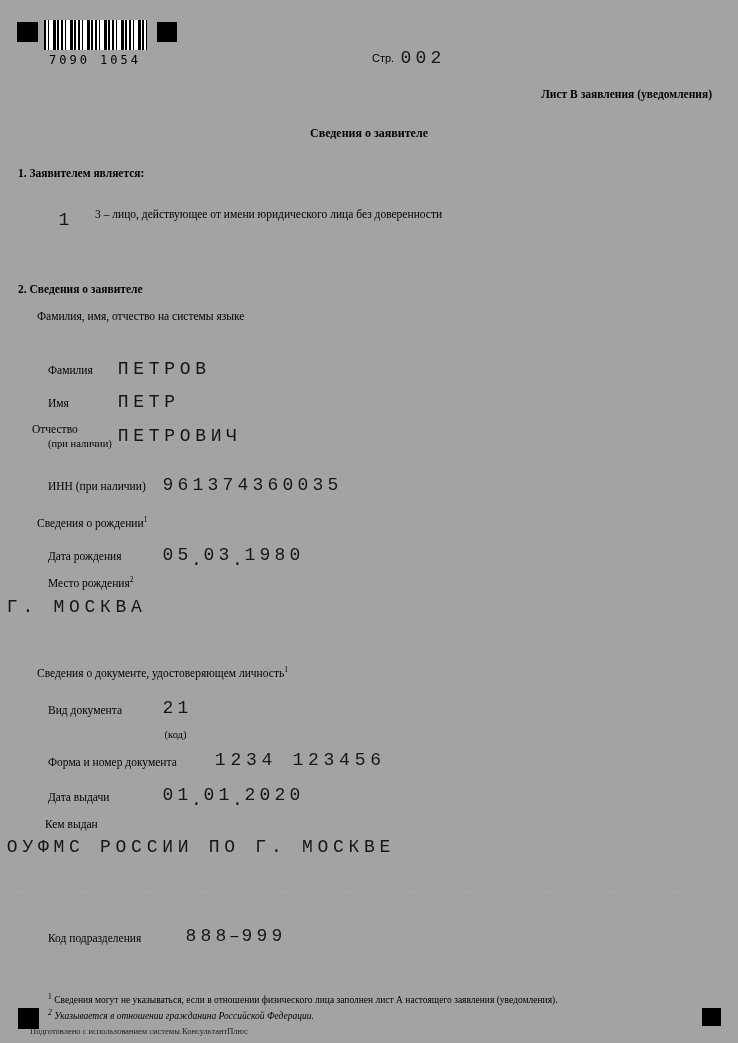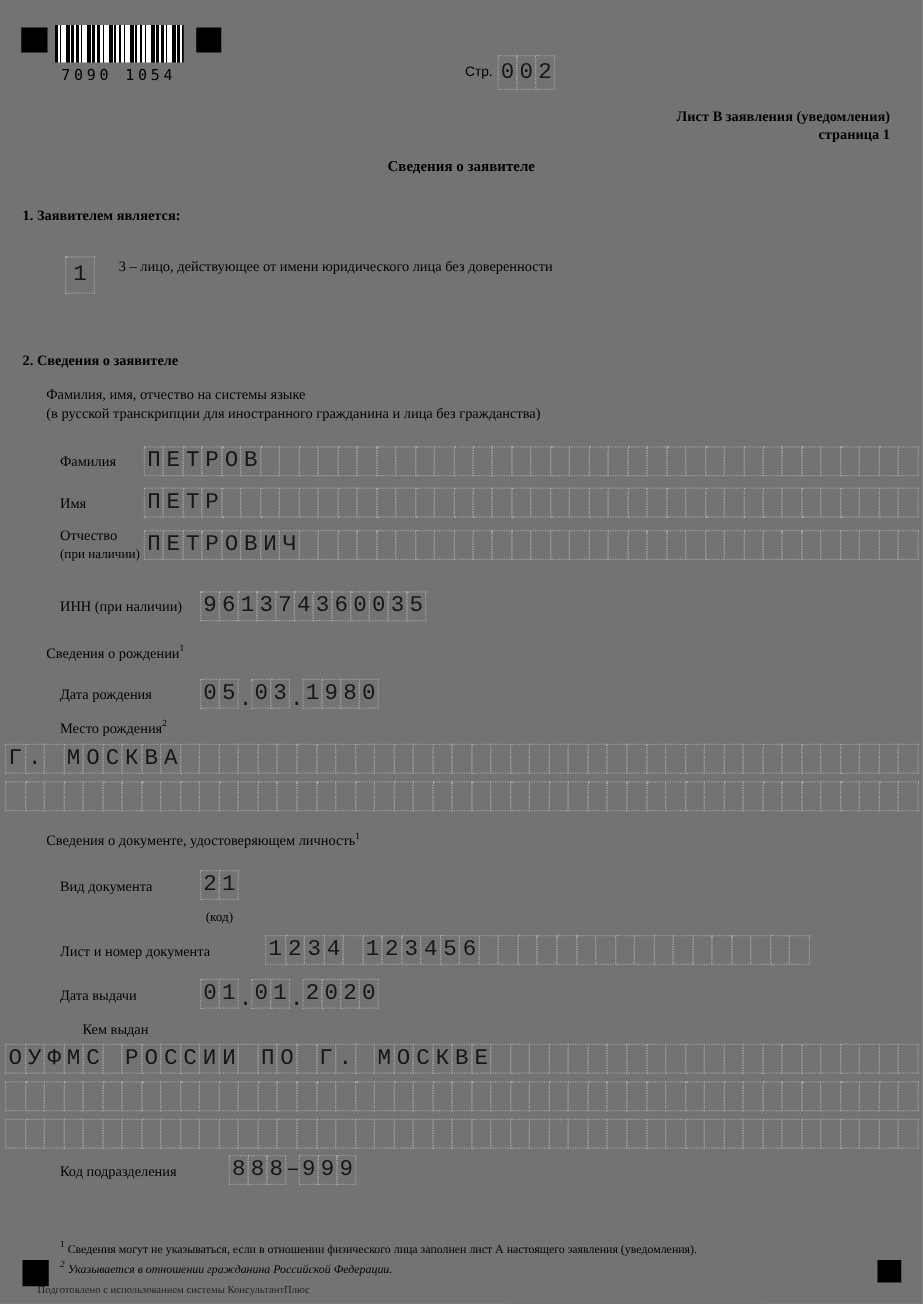--- a/index.html
+++ b/index.html
@@ -1,16 +1,16 @@
 <!DOCTYPE html>
 <html><head>
 <meta charset="utf-8">
 <style>
   html,body{margin:0;padding:0;background:#888;}
-  .page{position:relative;width:738px;height:1043px;background:#737373;overflow:hidden;
+  .page{position:relative;width:738px;height:1043px;background:#a3a3a3;overflow:hidden;
         font-family:"Liberation Serif",serif;color:#000;}
   .abs{position:absolute;}
 
   
   .sq{background:#000;}
   .barcode{background:repeating-linear-gradient(90deg,
       #000 0px,#000 2px,#fff 2px,#fff 4px,#000 4px,#000 5px,#fff 5px,#fff 9px,
       #000 9px,#000 12px,#fff 12px,#fff 13px,#000 13px,#000 15px,#fff 15px,#fff 17px);}
   .bcdigits{font-family:"DejaVu Sans Mono",monospace;font-size:12px;letter-spacing:3px;
             text-align:center;white-space:nowrap;}
@@ -57,34 +57,32 @@
 
   <div class="abs sans" style="left:372px;top:52px;">Стр.</div>
   <div class="abs cellrow fixed tall" style="left:398px;top:44px;">
       <span class="cell">0</span>
       <span class="cell">0</span>
       <span class="cell">2</span>
     </div>
 
   <div class="abs hdr" style="right:26px;top:88px;width:320px;">
     <div>Лист В заявления (уведомления)</div>
-    <div>страница 1</div>
   </div>
 
   <div class="abs title" style="left:0;top:126px;">Сведения о заявителе</div>
 
   <div class="abs sect" style="left:18px;top:167px;">1. Заявителем является:</div>
   <div class="abs valuebox" style="left:52px;top:205px;width:24px;height:30px;line-height:28px;">1</div>
   <div class="abs opts" style="left:95px;top:207px;">
     <div>3 – лицо, действующее от имени юридического лица без доверенности</div>
   </div>
 
   <div class="abs sect" style="left:18px;top:283px;">2. Сведения о заявителе</div>
   <div class="abs lbl" style="left:37px;top:310px;">Фамилия, имя, отчество на системы языке</div>
-  <div class="abs lbl" style="left:37px;top:325px;">(в русской транскрипции для иностранного гражданина и лица без гражданства)</div>
 
   <div class="abs lbl" style="left:48px;top:364px;">Фамилия</div>
   <div class="abs cellrow" style="left:115px;top:357px;width:620px;">
       <span class="cell">П</span>
       <span class="cell">Е</span>
       <span class="cell">Т</span>
       <span class="cell">Р</span>
       <span class="cell">О</span>
       <span class="cell">В</span>
       <span class="cell">&nbsp;</span>
@@ -160,21 +158,21 @@
       <span class="cell">&nbsp;</span>
       <span class="cell">&nbsp;</span>
       <span class="cell">&nbsp;</span>
       <span class="cell">&nbsp;</span>
       <span class="cell">&nbsp;</span>
       <span class="cell">&nbsp;</span>
       <span class="cell">&nbsp;</span>
       <span class="cell">&nbsp;</span>
     </div>
 
-  <div class="abs lbl" style="left:48px;top:423px;">Отчество</div>
+  <div class="abs lbl" style="left:32px;top:423px;">Отчество</div>
   <div class="abs lbl lbl-sm" style="left:48px;top:437px;">(при наличии)</div>
   <div class="abs cellrow" style="left:115px;top:424px;width:620px;">
       <span class="cell">П</span>
       <span class="cell">Е</span>
       <span class="cell">Т</span>
       <span class="cell">Р</span>
       <span class="cell">О</span>
       <span class="cell">В</span>
       <span class="cell">И</span>
       <span class="cell">Ч</span>
@@ -358,21 +356,21 @@
     <span>Сведения о документе, удостоверяющем личность</span><sup class="fn">1</sup>
   </div>
 
   <div class="abs lbl" style="left:48px;top:704px;">Вид документа</div>
   <div class="abs cellrow fixed" style="left:160px;top:696px;">
       <span class="cell">2</span>
       <span class="cell">1</span>
     </div>
   <div class="abs lbl lbl-sm" style="left:160px;top:728px;width:31px;text-align:center;">(код)</div>
 
-  <div class="abs lbl" style="left:48px;top:756px;">Лист и номер документа</div>
+  <div class="abs lbl" style="left:48px;top:756px;">Форма и номер документа</div>
   <div class="abs cellrow" style="left:212px;top:748px;width:436px;">
       <span class="cell">1</span>
       <span class="cell">2</span>
       <span class="cell">3</span>
       <span class="cell">4</span>
       <span class="cell">&nbsp;</span>
       <span class="cell">1</span>
       <span class="cell">2</span>
       <span class="cell">3</span>
       <span class="cell">4</span>
@@ -410,21 +408,21 @@
       </span>
       <span class="cellsep sep-bottom">.</span>
       <span class="cellgroup">
         <span class="cell">2</span>
         <span class="cell">0</span>
         <span class="cell">2</span>
         <span class="cell">0</span>
       </span>
     </div>
 
-  <div class="abs lbl" style="left:66px;top:818px;text-align:right;">Кем выдан</div>
+  <div class="abs lbl" style="left:45px;top:818px;text-align:right;">Кем выдан</div>
   <div class="abs cellrow" style="left:4px;top:835px;width:731px;">
       <span class="cell">О</span>
       <span class="cell">У</span>
       <span class="cell">Ф</span>
       <span class="cell">М</span>
       <span class="cell">С</span>
       <span class="cell">&nbsp;</span>
       <span class="cell">Р</span>
       <span class="cell">О</span>
       <span class="cell">С</span>

